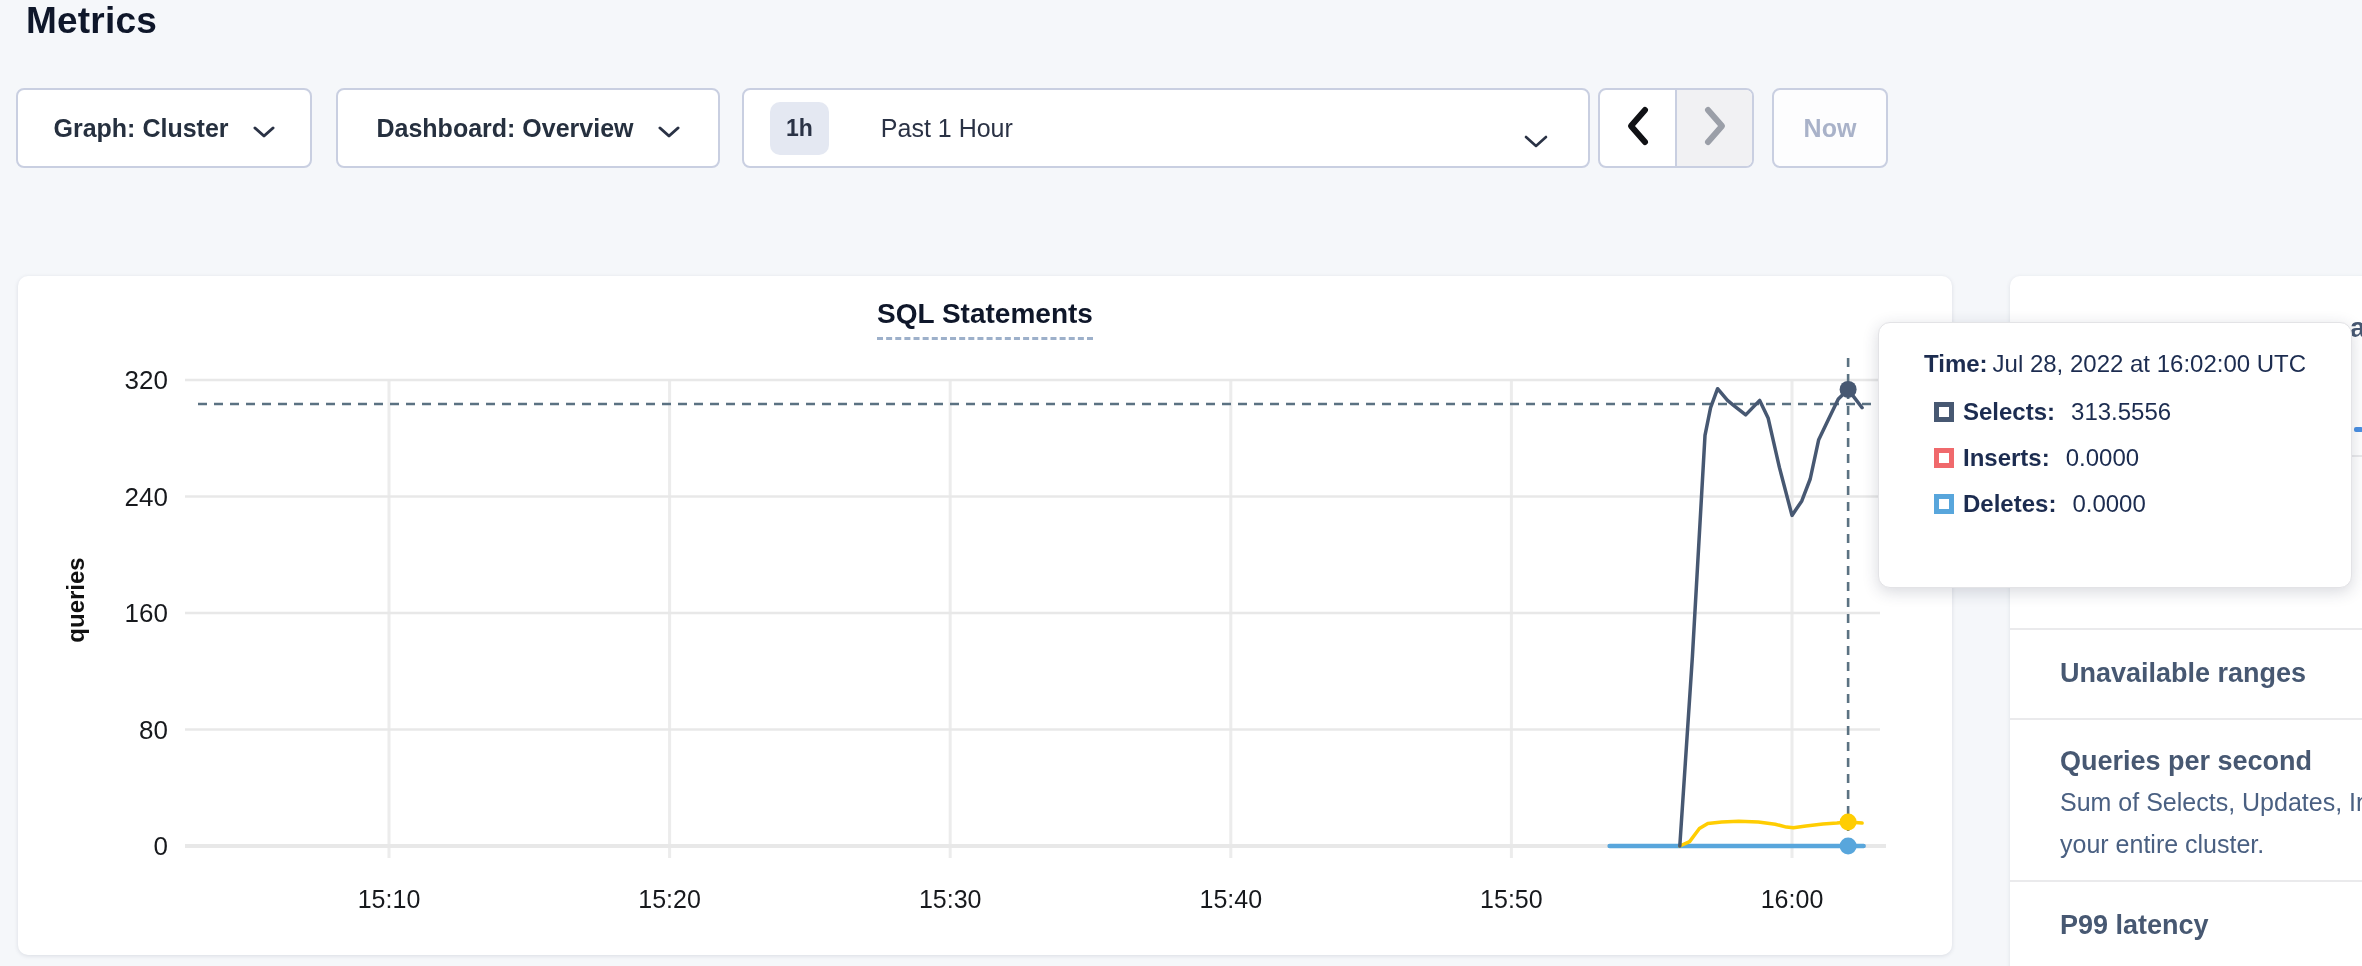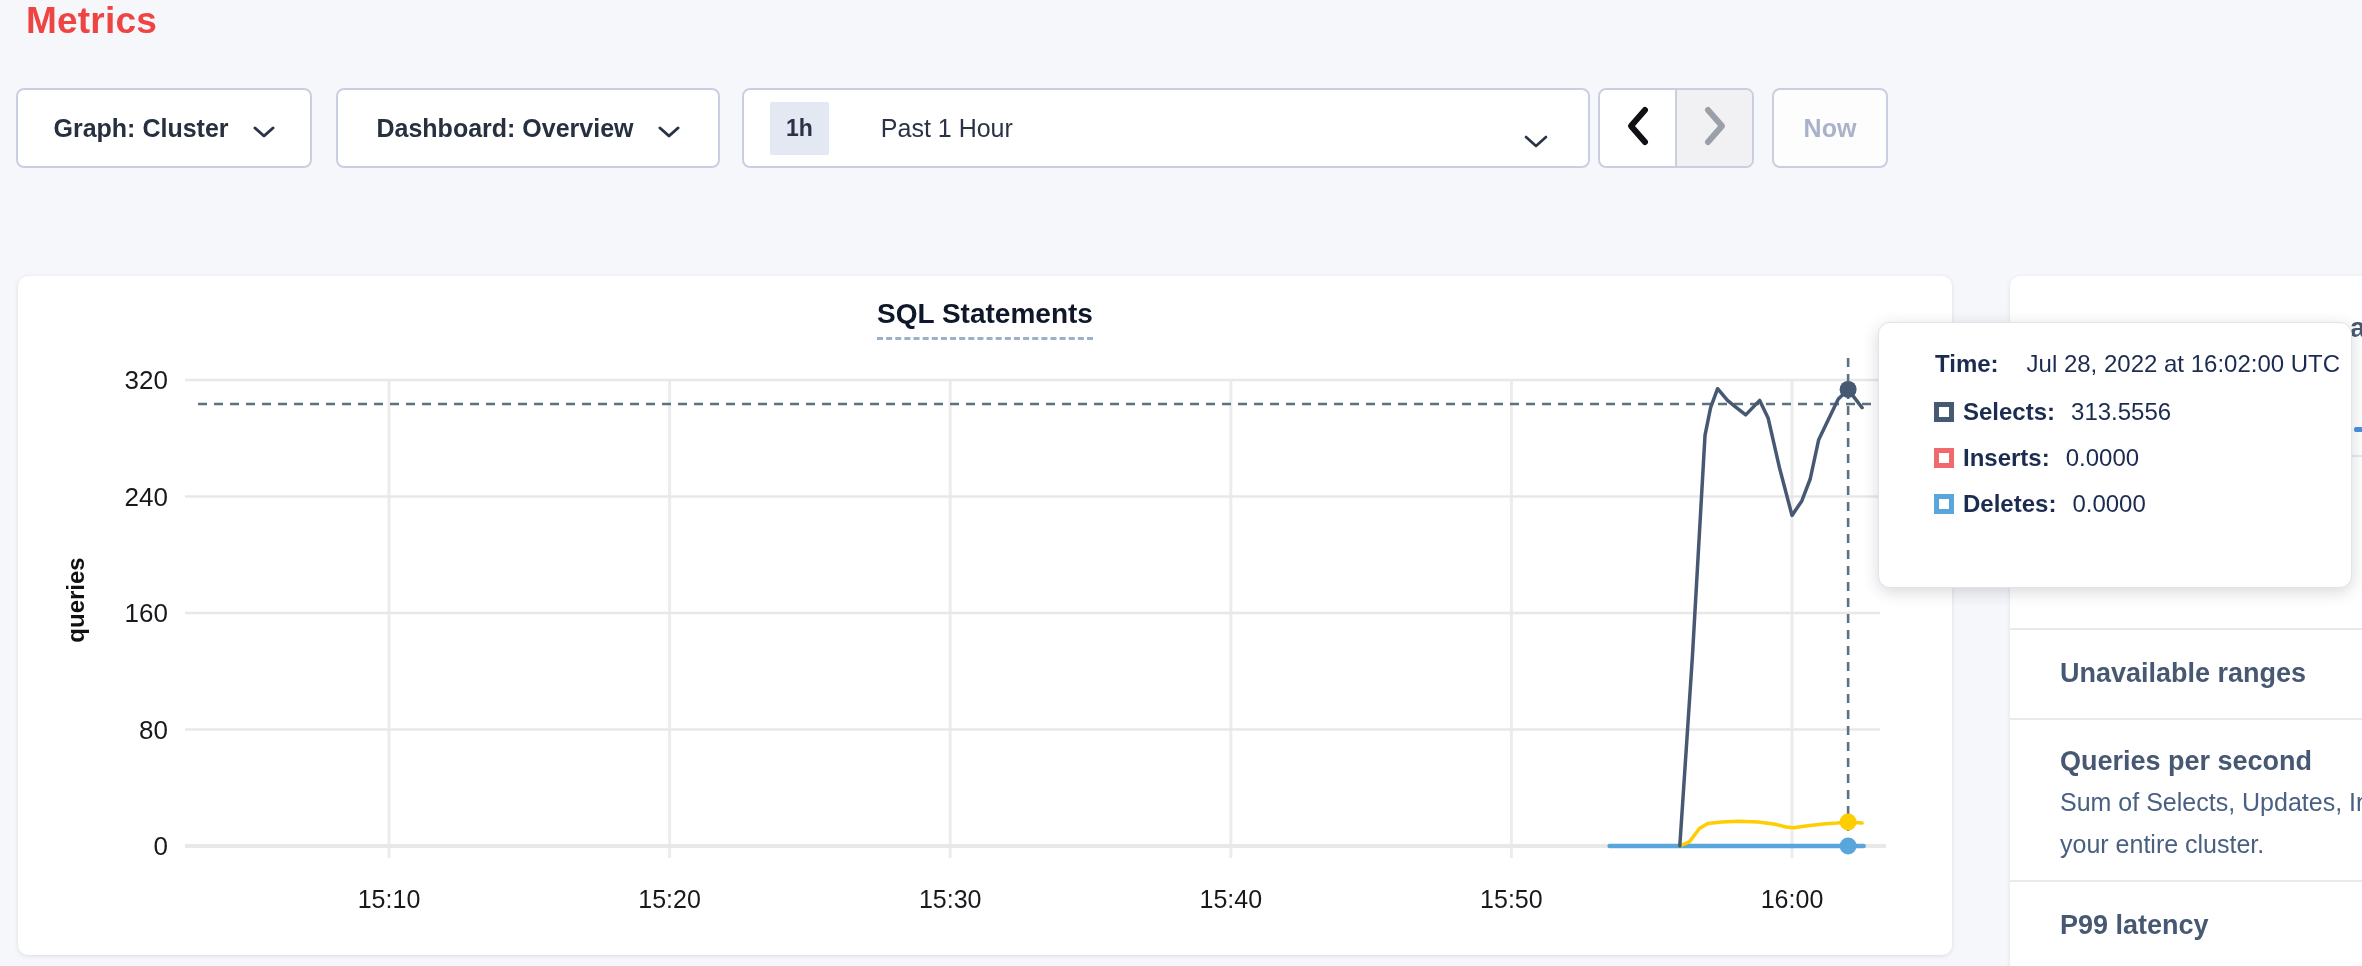--- a/index.html
+++ b/index.html
@@ -5,39 +5,39 @@
   html,body{margin:0;padding:0;}
   body{
     width:2362px;height:966px;overflow:hidden;position:relative;
     background:#f5f7fa;
     font-family:"Liberation Sans", sans-serif;
     -webkit-font-smoothing:antialiased;
   }
   
   .page-title{
     position:absolute;left:26px;top:0px;
-    font-size:37px;font-weight:600;color:#ef4444;letter-spacing:.2px;
+    font-size:37px;font-weight:600;color:#0f172a;letter-spacing:.2px;
   }
   
   .tb-btn{
     position:absolute;top:88px;height:80px;box-sizing:border-box;
     background:#fff;border:2px solid #c9cfe1;border-radius:8px;
     display:flex;align-items:center;justify-content:center;gap:24px;
     font-size:25px;font-weight:700;color:#26303f;cursor:pointer;
   }
   .tb-btn .chev{flex:0 0 auto;margin-top:4px;}
   #graph-dd{left:16px;width:296px;}
   #dash-dd{left:336px;width:384px;}
   #time-dd{
     left:742px;width:848px;justify-content:flex-start;
     padding:0 26px;font-weight:400;color:#2a3245;
   }
   #time-dd .chev{position:absolute;right:40px;top:36px;margin:0;}
   .time-badge{
-    background:#e4e8f2;border-radius:2px;color:#2a3245;
+    background:#e4e8f2;border-radius:10px;color:#2a3245;
     font-size:23px;font-weight:700;
     padding:13px 16px;margin-right:28px;
   }
   .arrow-group{
     position:absolute;left:1598px;top:88px;width:156px;height:80px;
     box-sizing:border-box;border:2px solid #c9cfe1;border-radius:8px;
     overflow:hidden;display:flex;background:#fff;
   }
   .arrow-half{flex:1;display:flex;align-items:center;justify-content:center;cursor:pointer;}
   .arrow-half.disabled{background:#f1f1f3;border-left:2px solid #c9cfe1;cursor:default;}
@@ -67,21 +67,21 @@
   
   #chart-svg{position:absolute;left:0;top:0;z-index:3;pointer-events:none;}
   
   .tooltip{
     position:absolute;left:1878px;top:322px;width:474px;height:266px;box-sizing:border-box;
     background:#fff;border:1px solid #e3e3e6;border-radius:12px;
     box-shadow:0 4px 16px rgba(40,45,70,.18);
     padding:24px 26px 14px 27px;z-index:20;
     font-size:24px;color:#1c2c50;
   }
-  .tt-time{height:34px;margin-left:29px;margin-bottom:8px;display:flex;align-items:center;gap:28px;white-space:nowrap;}
+  .tt-time{height:34px;margin-left:18px;margin-bottom:8px;display:flex;align-items:center;gap:5px;white-space:nowrap;}
   .tt-time b{font-weight:700;}
   .tt-row{height:46px;display:flex;align-items:center;white-space:nowrap;padding-left:28px;}
   .tt-swatch{width:20px;height:20px;box-sizing:border-box;border:5px solid #000;background:#fff;margin-right:9px;flex:0 0 auto;}
   .tt-label{font-weight:700;margin-right:16px;}
   
   .sidebar{
     position:absolute;left:2010px;top:276px;width:440px;height:710px;
     background:#fff;border-radius:10px 0 0 0;
     box-shadow:0 1px 4px rgba(60,64,90,.12);z-index:2;
   }

